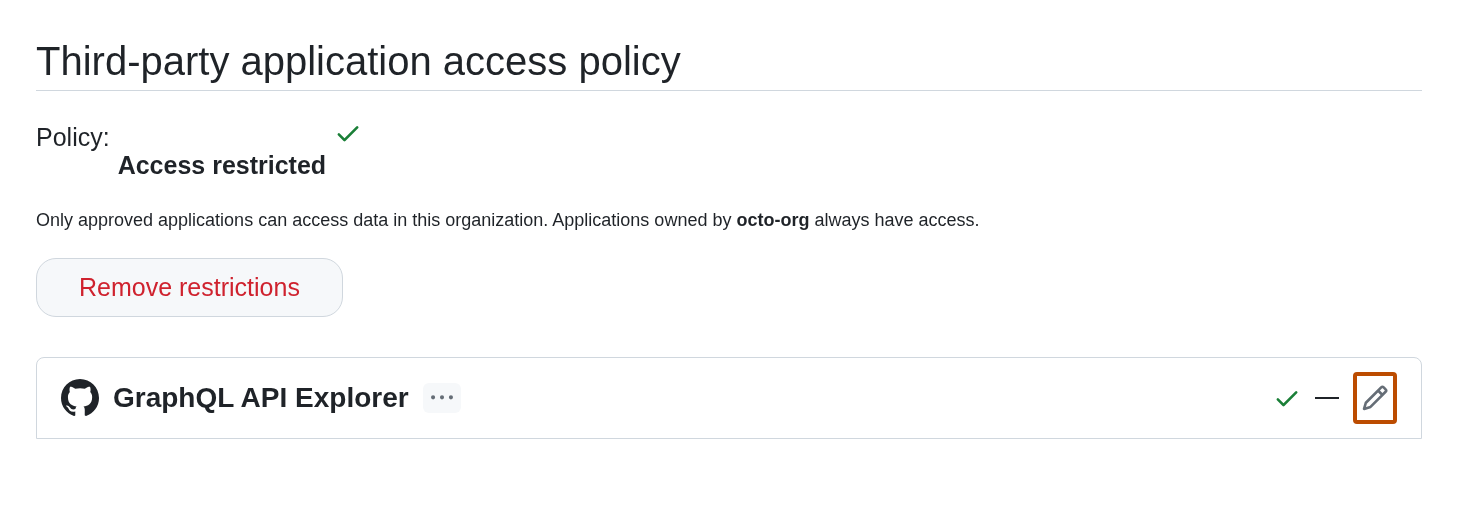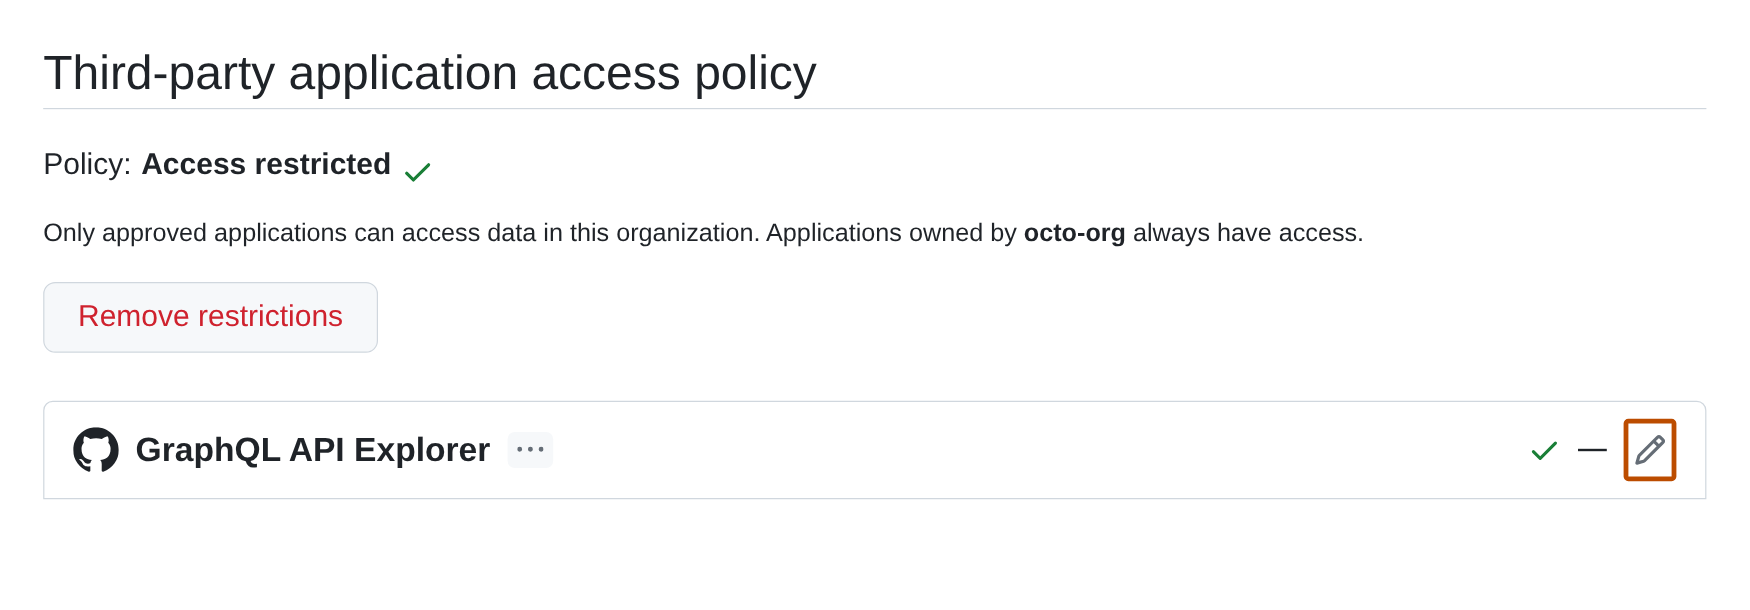--- a/index.html
+++ b/index.html
@@ -19,52 +19,53 @@
       font-weight: 400;
       line-height: 1.25;
       padding-bottom: 4px;
       border-bottom: 1px solid #d0d7de;
       margin-bottom: 28px;
     }
     .policy-row {
       font-size: 25px;
       line-height: 1.5;
       display: flex;
-      align-items: flex-end;
+      align-items: flex-start;
       gap: 8px;
       margin-bottom: 22px;
     }
     .policy-label {
       font-weight: 400;
     }
     .policy-value {
       font-weight: 600;
+      margin-top: 28px;
     }
     .check-icon {
       color: #1a7f37;
       display: inline-flex;
       align-items: center;
     }
     .description {
-      font-size: 21px;
+      font-size: 18px;
       line-height: 1.55;
       margin-bottom: 24px;
     }
     .description .org-name {
       font-weight: 600;
     }
     .remove-button {
       display: inline-block;
       font-size: 25px;
       font-weight: 500;
       color: #cf222e;
       background: #f6f8fa;
       border: 1px solid #d0d7de;
-      border-radius: 10px;
-      padding: 14px 28px;
+      border-radius: 20px;
+      padding: 14px 42px;
       cursor: pointer;
       margin-bottom: 40px;
     }
     .app-row {
       display: flex;
       align-items: center;
       border: 1px solid #d0d7de;
       border-radius: 8px 8px 0 0;
       padding: 14px 24px;
       gap: 14px;

